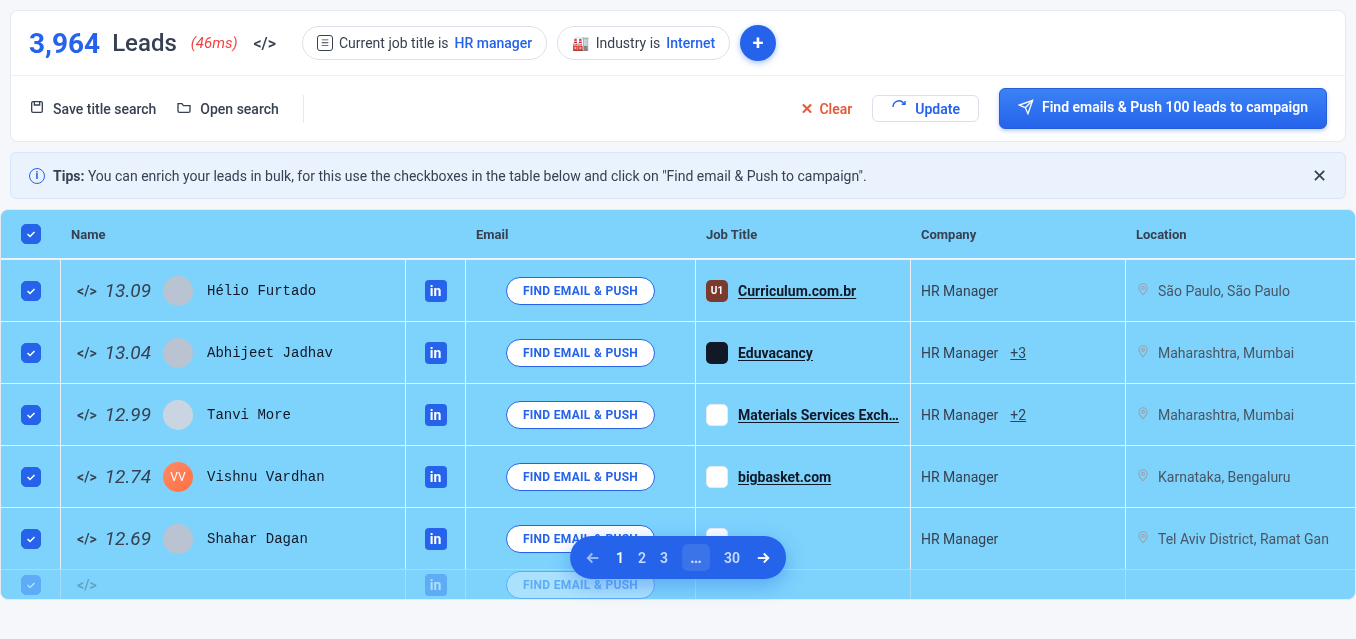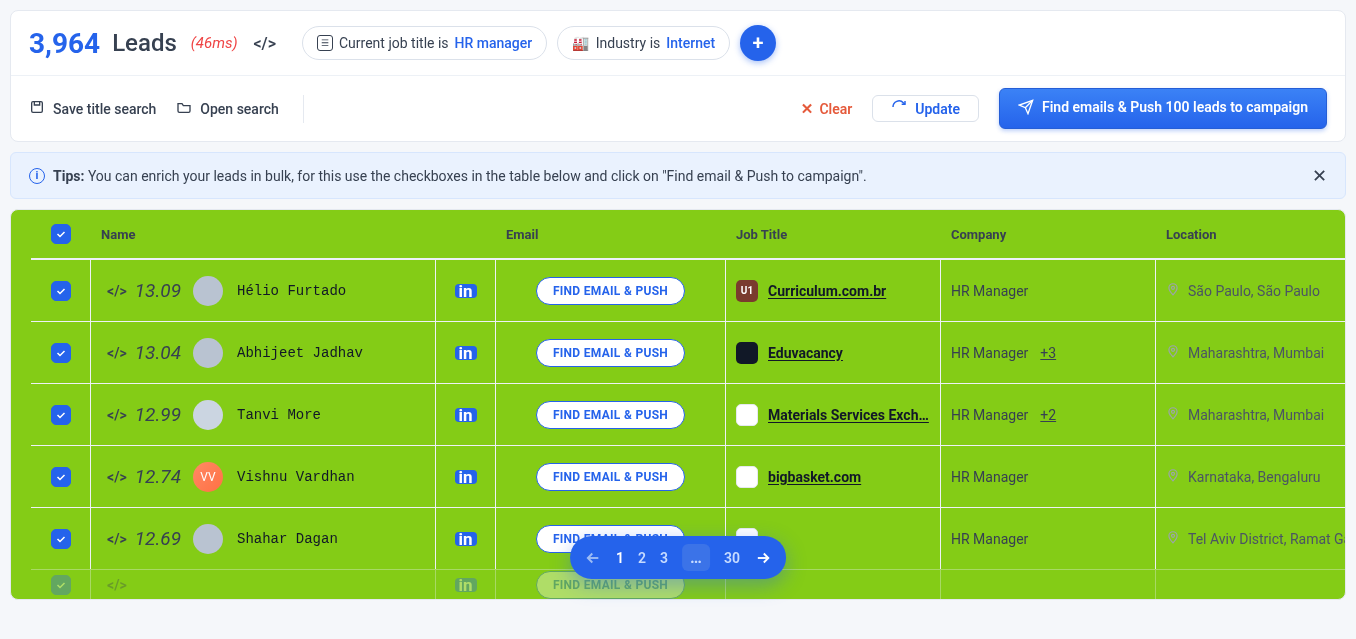--- a/index.html
+++ b/index.html
@@ -23,37 +23,37 @@
   .clear-btn { color:#e55a3b; font-weight:600; font-size:14px; display:flex; align-items:center; gap:6px; }
   .update-btn { border:1px solid #dbe1ea; border-radius:6px; padding:3px 18px; color:#2563eb; font-weight:600; font-size:14px; background:#fff; display:flex; align-items:center; gap:8px; }
   .push-btn { background: linear-gradient(#3b82f6,#2563eb); color:#fff; border:1px solid #255ed6; border-radius:6px; padding:10px 18px; font-weight:600; font-size:14px; display:flex; align-items:flex-start; gap:8px; box-shadow: 0 2px 4px rgba(37,99,235,.3);}
 
   .ico-box { width:16px; height:16px; border:1.5px solid #374151; border-radius:3px; display:inline-flex; align-items:center; justify-content:center; font-size:10px; line-height:1; }
 
   .tips-bar { background:#eaf2fe; border:1px solid #d7e6fd; border-radius:6px; margin: 10px; padding: 12px 18px; display:flex; align-items:center; gap:8px; color:#374151; font-size:14px; }
   .tips-bar .info-ico { width:16px;height:16px;border:1.5px solid #2563eb;border-radius:50%; color:#2563eb; font-size:11px; display:flex;align-items:center;justify-content:center; font-weight:700;}
   .tips-bar .close-ico { margin-left:auto; font-size:18px; color:#374151; cursor:pointer; }
 
-  .table-wrap { margin: 10px; background:#84cc16; border:1px solid #e5e9f0; border-radius:8px; overflow:hidden;padding-left:20px; }
+  .table-wrap { background:#7dd3fc; border:1px solid #e5e9f0; border-radius:8px; overflow:hidden; }
   .thead-row, .trow { display:grid; grid-template-columns: 60px 345px 60px 230px 215px 215px 220px; align-items:center; }
   .thead-row { border-bottom:1px solid #edf1f6; font-size:13px; font-weight:700; color:#374151; }
   .thead-row .cell { padding: 14px 10px; }
   .trow { border-top:1px solid #edf1f6; font-size:14px; color:#374151; height:62px; }
   .trow .cell { padding: 10px 10px; display:flex; align-items:center; gap:8px; overflow:hidden; white-space:nowrap; text-overflow:ellipsis;}
 
   .chk { width:20px; height:20px; border-radius:5px; background:#2563eb; border:1px solid #2563eb; display:flex; align-items:center; justify-content:center; margin: 0 auto;}
   .chk svg { stroke:#fff; }
   .score-label { color:#374151; font-size:19px;font-style:italic;}
   .avatar { width:30px; height:30px; border-radius:50%; background:#cfd7e3; display:flex; align-items:center; justify-content:center; font-size:12px; font-weight:400; color:#fff; margin-left:4px; margin-right:6px;}
   .avatar.orange { background: linear-gradient(135deg,#ff8a65,#ff7043); }
   .avatar.grey { background:#cbd5e1;}
   .avatar.photo { background:#b9c3d1;}
   .lead-name { font-weight:500; color:#111827;font-family:Liberation Mono, monospace;}
 
-  .li-badge { width:22px;height:14px;border-radius:4px;background:#2563eb;color:#fff;display:flex;align-items:center;justify-content:center;font-size:17px;font-weight:700; margin:0 auto;}
+  .li-badge { width:22px;height:22px;border-radius:4px;background:#2563eb;color:#fff;display:flex;align-items:center;justify-content:center;font-size:14px;font-weight:700; margin:0 auto;}
 
   .find-btn { border:1.5px solid #2563eb; color:#2563eb; background:#fff; border-radius:999px; padding:6px 16px; font-size:12px; font-weight:700; letter-spacing:.3px; }
 
   .company-cell { display:flex; align-items:center; gap:10px;}
   .company-logo { width:22px;height:22px;border-radius:5px;display:flex;align-items:center;justify-content:center;font-size:10px;font-weight:700;color:#fff;}
   .company-link { font-weight:700; color:#111827; text-decoration: underline; text-decoration-color:#111827; text-underline-offset:2px;}
 
   .job-extra { text-decoration:underline; margin-left:4px;}
 
   .loc-cell { color:#4b5563; display:flex; align-items:center; gap:6px;}

